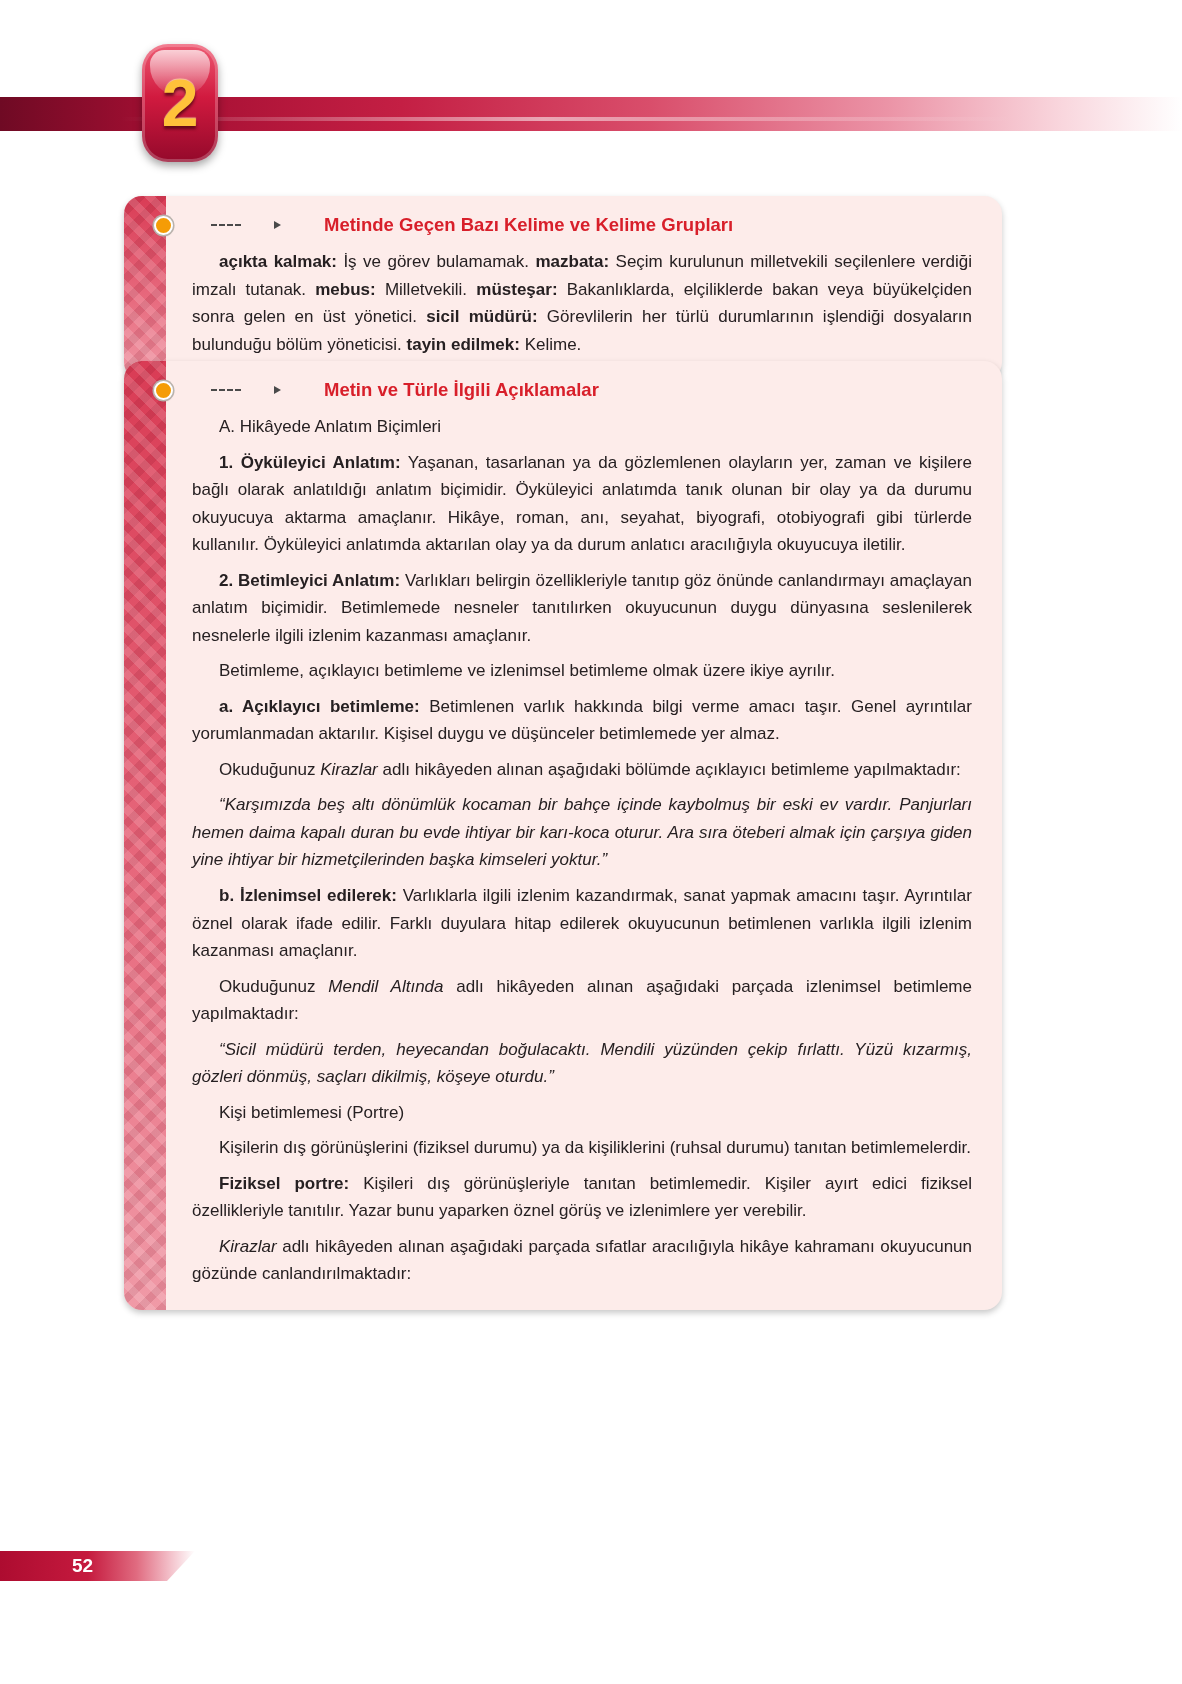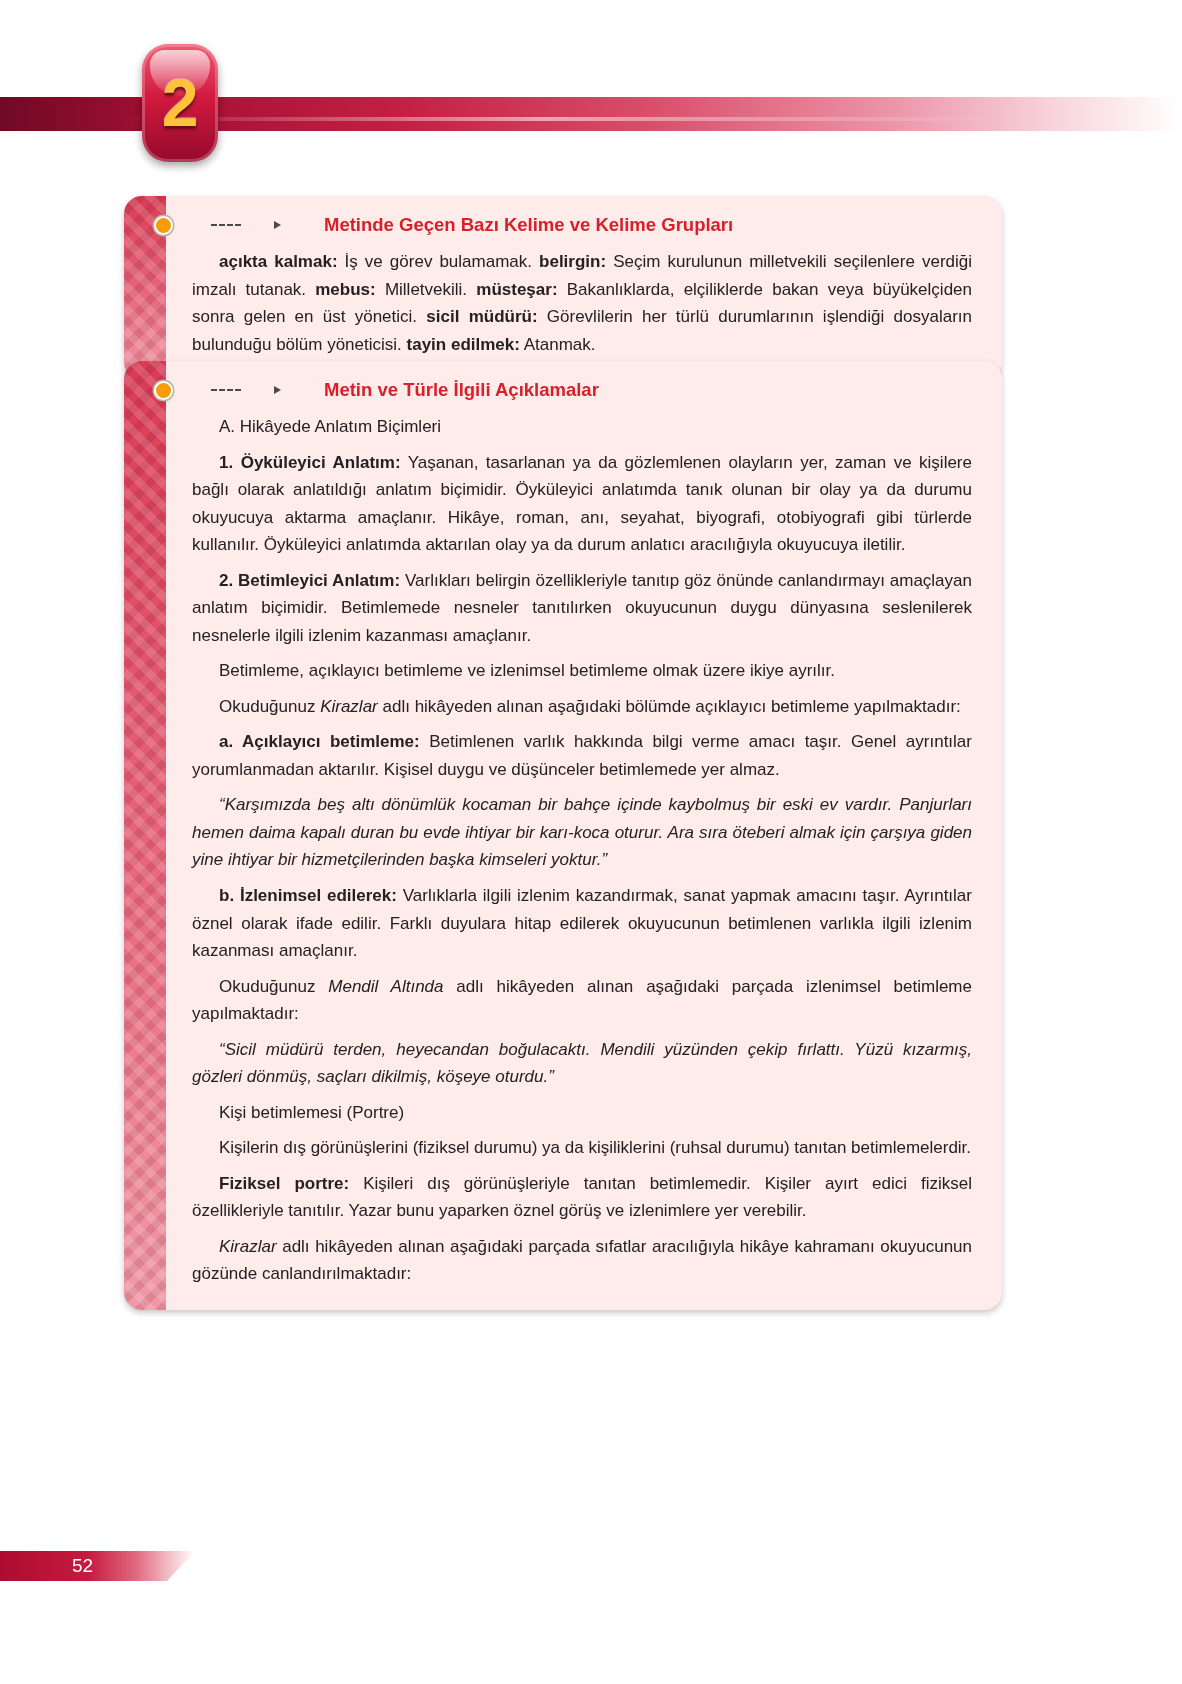--- a/index.html
+++ b/index.html
@@ -77,21 +77,21 @@
   .quote { font-style:italic; }
   .heading { font-weight:normal; }
 
   
   .page-strip {
     position:absolute; left:0; top:1551px; width:195px; height:30px;
     background:linear-gradient(90deg,#ad0c30 0%,#c51a3e 45%,#e06b80 70%,#f4c4cd 88%,#ffffff 100%);
     clip-path:polygon(0 0, 100% 0, calc(100% - 28px) 100%, 0 100%);
     display:flex; align-items:center;
   }
-  .page-num { color:#ffffff; font-weight:normal; font-size:19px; padding-left:72px; }
+  .page-num { color:#ffffff; font-weight:bold; font-size:19px; padding-left:72px; }
 </style>
 </head>
 <body>
 
 <div class="banner"></div>
 <div class="badge">
   <span class="badge-num">2</span>
 </div>
 
 <section class="box" id="vocab-box">
@@ -99,30 +99,30 @@
   <div class="box-inner">
     <div class="box-header">
       <span class="bullet"></span>
       <span class="dash-line"></span>
       <span class="arrow-head"></span>
       <span class="box-title">Metinde Geçen Bazı Kelime ve Kelime Grupları</span>
     </div>
     <p class="p">
       <b>açıkta kalmak:</b>
       <span>İş ve görev bulamamak.</span>
-      <b>belirgin:</b>
+      <b>mazbata:</b>
       <span>Seçim kurulunun milletvekili seçilenlere verdiği imzalı tutanak.</span>
       <b>mebus:</b>
       <span>Milletvekili.</span>
       <b>müsteşar:</b>
       <span>Bakanlıklarda, elçiliklerde bakan veya büyükelçiden sonra gelen en üst yönetici.</span>
       <b>sicil müdürü:</b>
       <span>Görevlilerin her türlü durumlarının işlendiği dosyaların bulunduğu bölüm yöneticisi.</span>
       <b>tayin edilmek:</b>
-      <span>Atanmak.</span>
+      <span>Kelime.</span>
     </p>
   </div>
 </section>
 
 <section class="box" id="explain-box">
   <div class="band"></div>
   <div class="box-inner">
     <div class="box-header">
       <span class="bullet"></span>
       <span class="dash-line"></span>
@@ -138,28 +138,28 @@
     </p>
 
     <p class="p">
       <b>2. Betimleyici Anlatım:</b>
       <span>Varlıkları belirgin özellikleriyle tanıtıp göz önünde canlandırmayı amaçlayan anlatım biçimidir. Betimlemede nesneler tanıtılırken okuyucunun duygu dünyasına seslenilerek nesnelerle ilgili izlenim kazanması amaçlanır.</span>
     </p>
 
     <p class="p">Betimleme, açıklayıcı betimleme ve izlenimsel betimleme olmak üzere ikiye ayrılır.</p>
 
     <p class="p">
+      <b>a. Açıklayıcı betimleme:</b>
+      <span>Betimlenen varlık hakkında bilgi verme amacı taşır. Genel ayrıntılar yorumlanmadan aktarılır. Kişisel duygu ve düşünceler betimlemede yer almaz.</span>
+    </p>
+
+    <p class="p">
       <span>Okuduğunuz</span>
       <i>Kirazlar</i>
       <span>adlı hikâyeden alınan aşağıdaki bölümde açıklayıcı betimleme yapılmaktadır:</span>
-    </p>
-
-    <p class="p">
-      <b>a. Açıklayıcı betimleme:</b>
-      <span>Betimlenen varlık hakkında bilgi verme amacı taşır. Genel ayrıntılar yorumlanmadan aktarılır. Kişisel duygu ve düşünceler betimlemede yer almaz.</span>
     </p>
 
     <p class="p quote">“Karşımızda beş altı dönümlük kocaman bir bahçe içinde kaybolmuş bir eski ev vardır. Panjurları hemen daima kapalı duran bu evde ihtiyar bir karı-koca oturur. Ara sıra öteberi almak için çarşıya giden yine ihtiyar bir hizmetçilerinden başka kimseleri yoktur.”</p>
 
     <p class="p">
       <b>b. İzlenimsel edilerek:</b>
       <span>Varlıklarla ilgili izlenim kazandırmak, sanat yapmak amacını taşır. Ayrıntılar öznel olarak ifade edilir. Farklı duyulara hitap edilerek okuyucunun betimlenen varlıkla ilgili izlenim kazanması amaçlanır.</span>
     </p>
 
     <p class="p">

